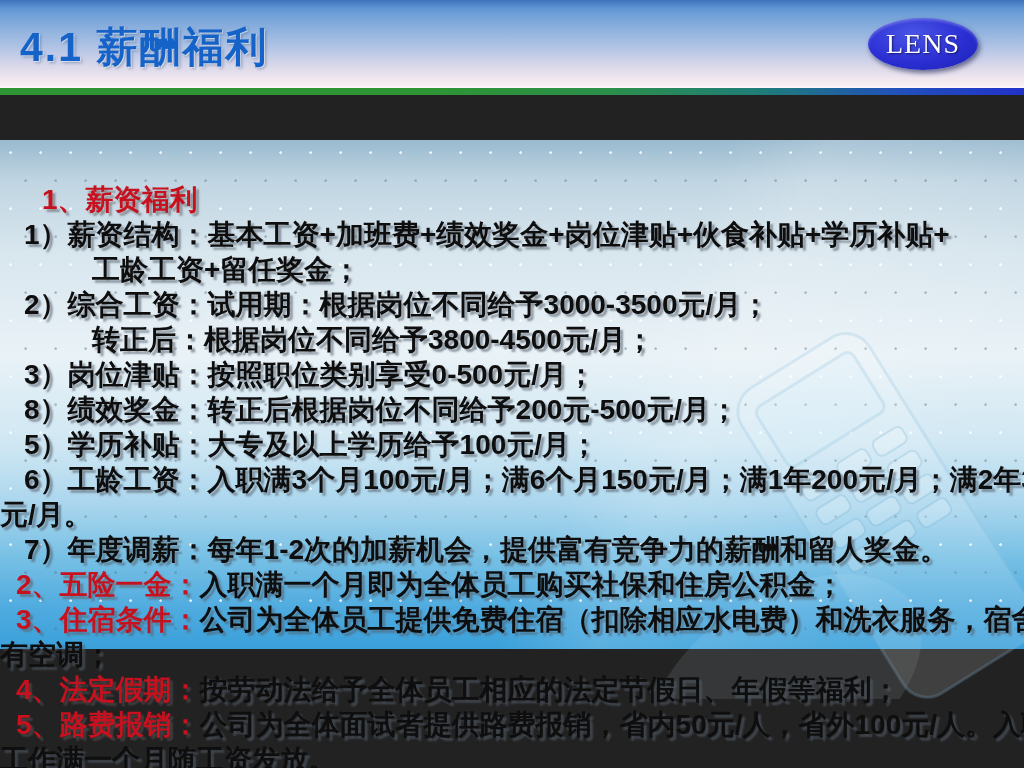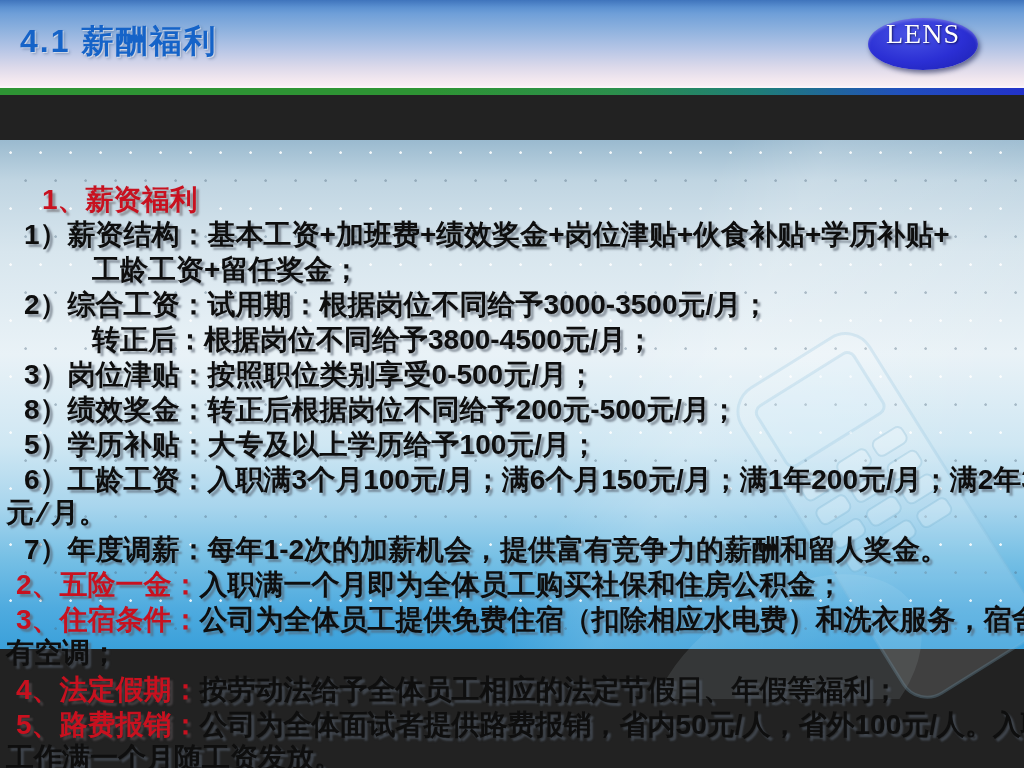--- a/index.html
+++ b/index.html
@@ -8,30 +8,30 @@
     font-family:"Liberation Sans",sans-serif;
   }
   
   .hdr{
     position:absolute;left:0;top:0;width:1024px;height:86px;
     background:linear-gradient(180deg,#3f74bc 0%,#5d92d2 9%,#6f9fd8 16%,
       #8db1de 34%,#b7c6e6 58%,#dcd9ea 78%,#f1e7ef 92%,#f8eef4 100%);
   }
   .title{
     position:absolute;left:20px;top:20px;margin:0;
-    font-size:32px;font-weight:bold;color:#1563c8;letter-spacing:2px;
+    font-size:41px;font-weight:bold;color:#1563c8;letter-spacing:2px;
     text-shadow:1px 1px 0 rgba(255,255,255,.55),2px 2px 3px rgba(30,60,110,.35);
     white-space:nowrap;
   }
   .logo{
     position:absolute;left:868px;top:18px;width:110px;height:52px;
     border-radius:50%;
     background:radial-gradient(ellipse at 40% 32%,#4a55e6 0%,#2b2fd4 55%,#1b1fae 100%);
     box-shadow:2px 3px 5px rgba(8,16,70,.55), inset 0 2px 3px rgba(255,255,255,.25);
-    display:flex;justify-content:center;
+    display:flex;align-items:center;justify-content:center;
   }
   .logo span{
     color:#ffffff;font-family:"Liberation Serif",serif;font-size:28px;
     letter-spacing:1px;text-shadow:1px 1px 2px rgba(0,0,30,.6);
   }
   .white-line{position:absolute;left:0;top:86px;width:1024px;height:2px;background:#fbf4f8;}
   .divider{
     position:absolute;left:0;top:88px;width:1024px;height:7px;
     background:linear-gradient(90deg,#2e9434 0%,#2e9434 42%,#2c8f4c 60%,
       #1f7e78 74%,#2150bc 88%,#2232ca 100%);
@@ -54,21 +54,21 @@
   .content{position:absolute;left:0;top:42px;width:1024px;}
   .ln{
     height:35px;line-height:35px;font-size:28px;font-weight:bold;color:#0e0e0e;
     white-space:nowrap;
     text-shadow:3px 3px 2px rgba(85,95,108,.6);
   }
   .ln .red{color:#c8111f;text-shadow:3px 3px 2px rgba(95,85,90,.55);}
   .p1{padding-left:42px;}
   .item{padding-left:24px;}
   .cont{padding-left:92px;}
-  .wrap{padding-left:6px;font-family:Liberation Mono, monospace;}
+  .wrap{}
   .ritem{padding-left:16px;}
 </style>
 </head>
 <body>
 
 <div class="slide">
 
   <div class="hdr">
     <h1 class="title">4.1 薪酬福利</h1>
     <div class="logo">

